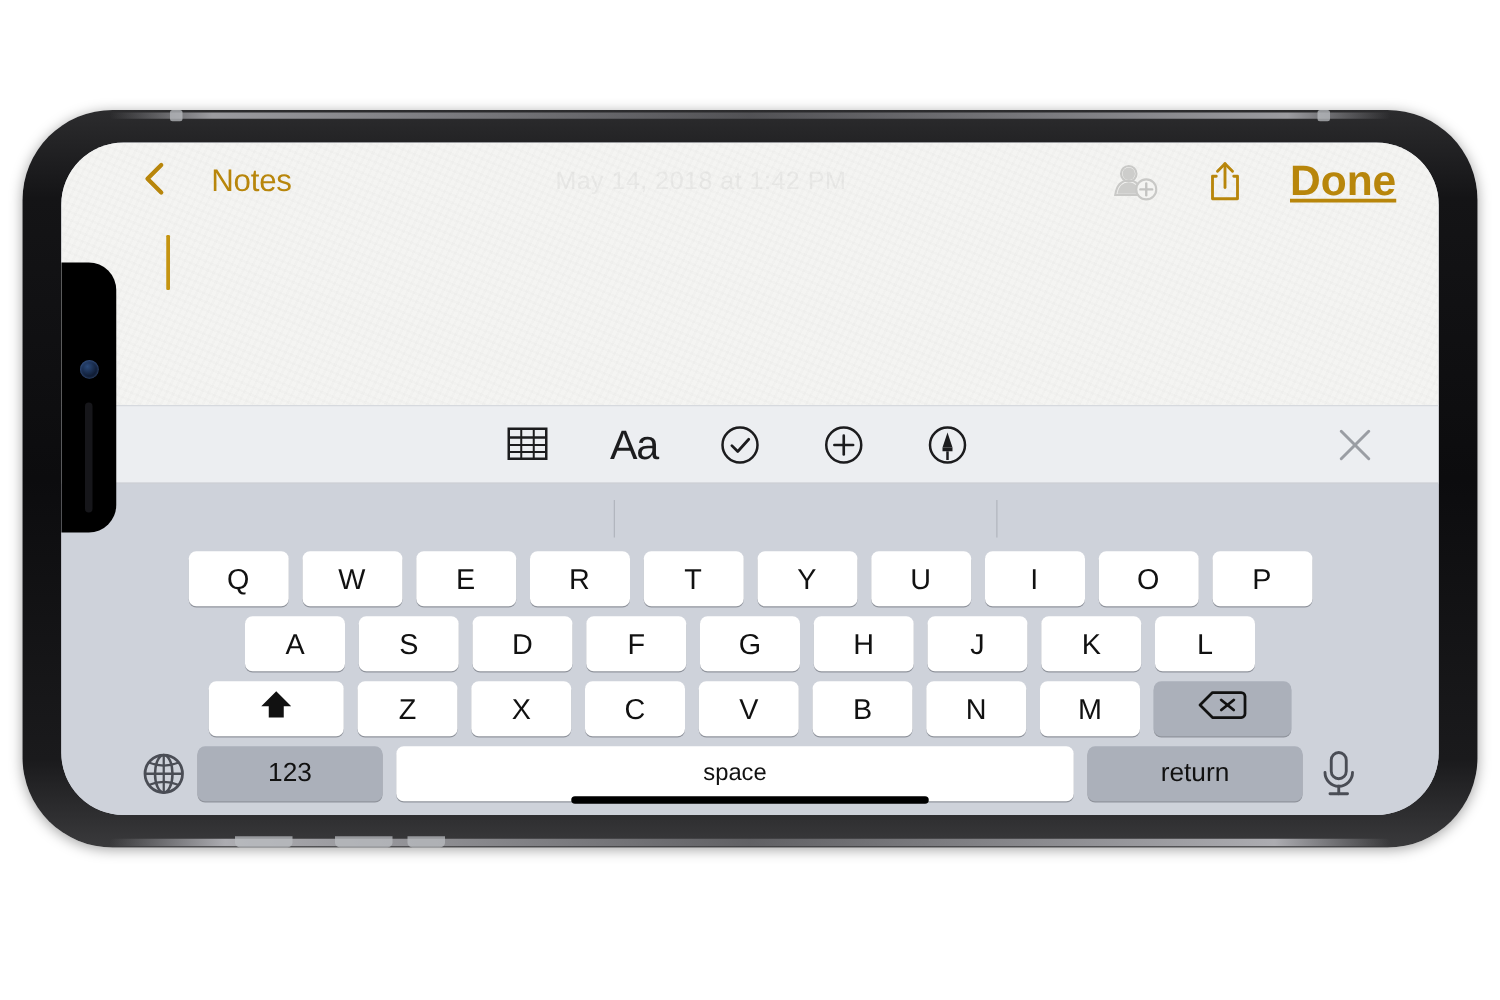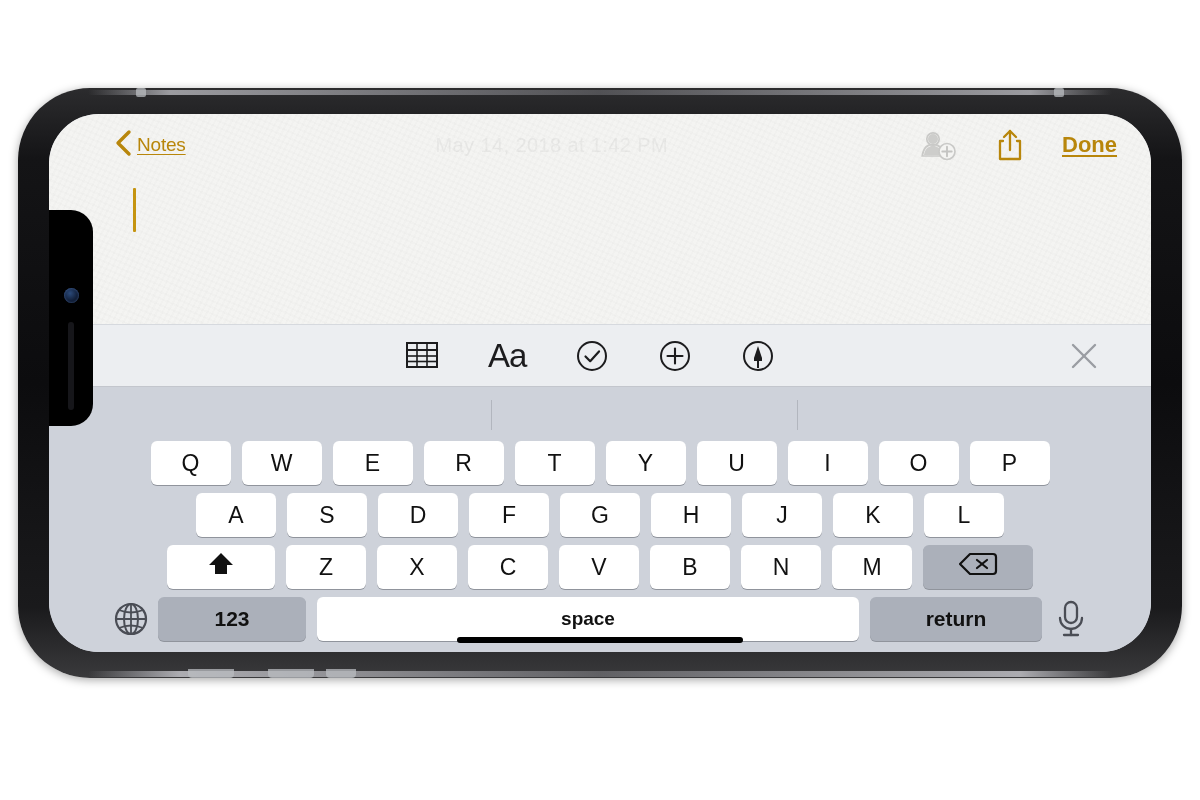--- a/index.html
+++ b/index.html
@@ -109,44 +109,44 @@
   }
 
   #back-to-notes {
     display: flex;
     align-items: center;
     gap: 4px;
     cursor: pointer;
   }
   #back-chevron-icon { display: block; }
   #back-to-notes-label {
-    font-size: 19px;
+    font-size: 25px;
     color: #b8860b;
-    text-decoration: underline;
     text-underline-offset: 3px;
     letter-spacing: -.2px;
+    margin-left: 32px;
   }
 
   #note-date-stamp {
     flex: 1;
     text-align: center;
     font-size: 20px;
     color: rgba(120,120,118,.085);
     letter-spacing: .4px;
     user-select: none;
   }
 
   #navbar-actions {
     display: flex;
     align-items: center;
     gap: 38px;
   }
   .nav-icon-btn { display: block; line-height: 0; }
   #done-button-label {
-    font-size: 22px;
+    font-size: 34px;
     font-weight: bold;
     color: #b8860b;
     text-decoration: underline;
     text-underline-offset: 3px;
     cursor: pointer;
   }
 
   
   #note-body {
     position: absolute;
@@ -251,21 +251,20 @@
   #key-space  { width: 542px; font-size: 19px; }
   #key-return { width: 172px; font-size: 21px; }
 
   #kb-row-4 {
     display: flex;
     align-items: center;
     justify-content: center;
     gap: 11px;
     margin-bottom: 0;
     position: relative;
-    font-weight: bold;
   }
   #globe-key, #dictation-key {
     position: absolute;
     line-height: 0;
     cursor: pointer;
   }
   #globe-key      { left: 62px; }
   #dictation-key  { right: 62px; }
 
   #home-indicator {

